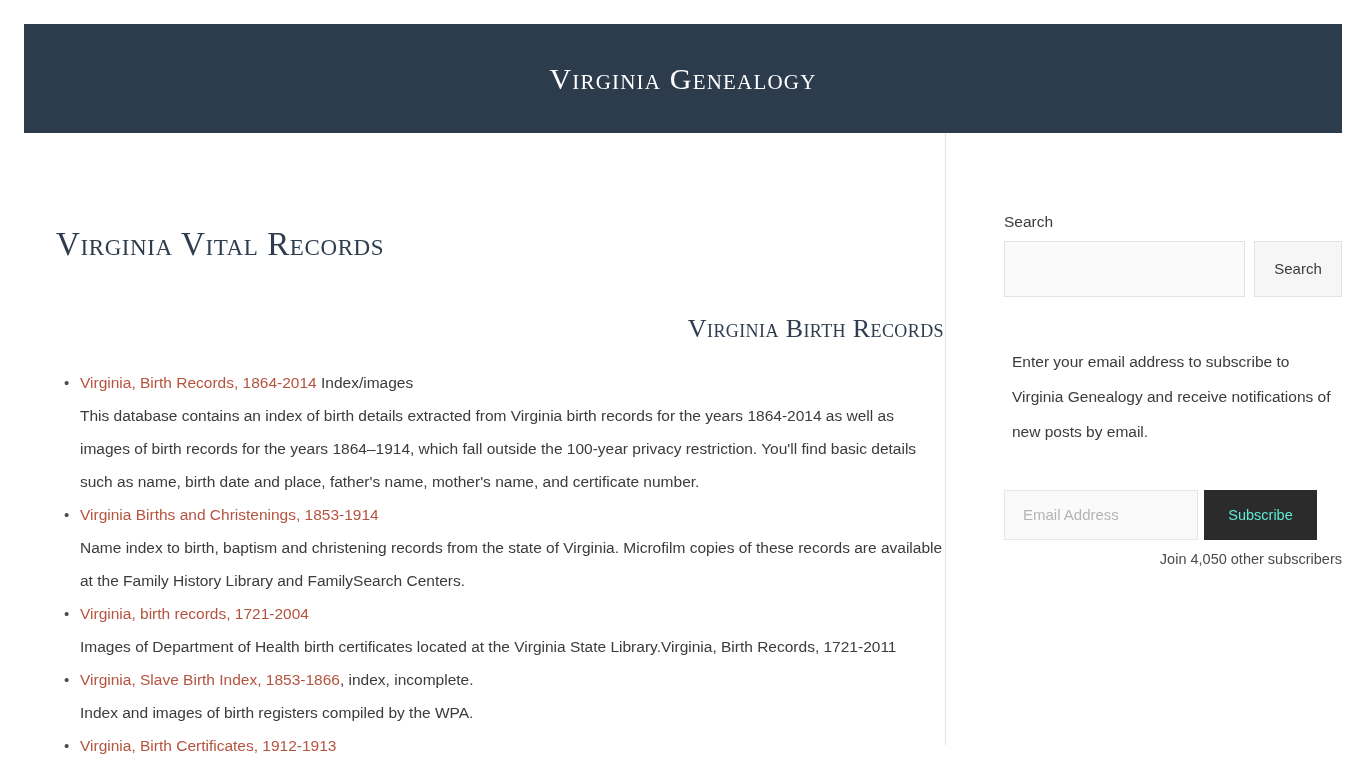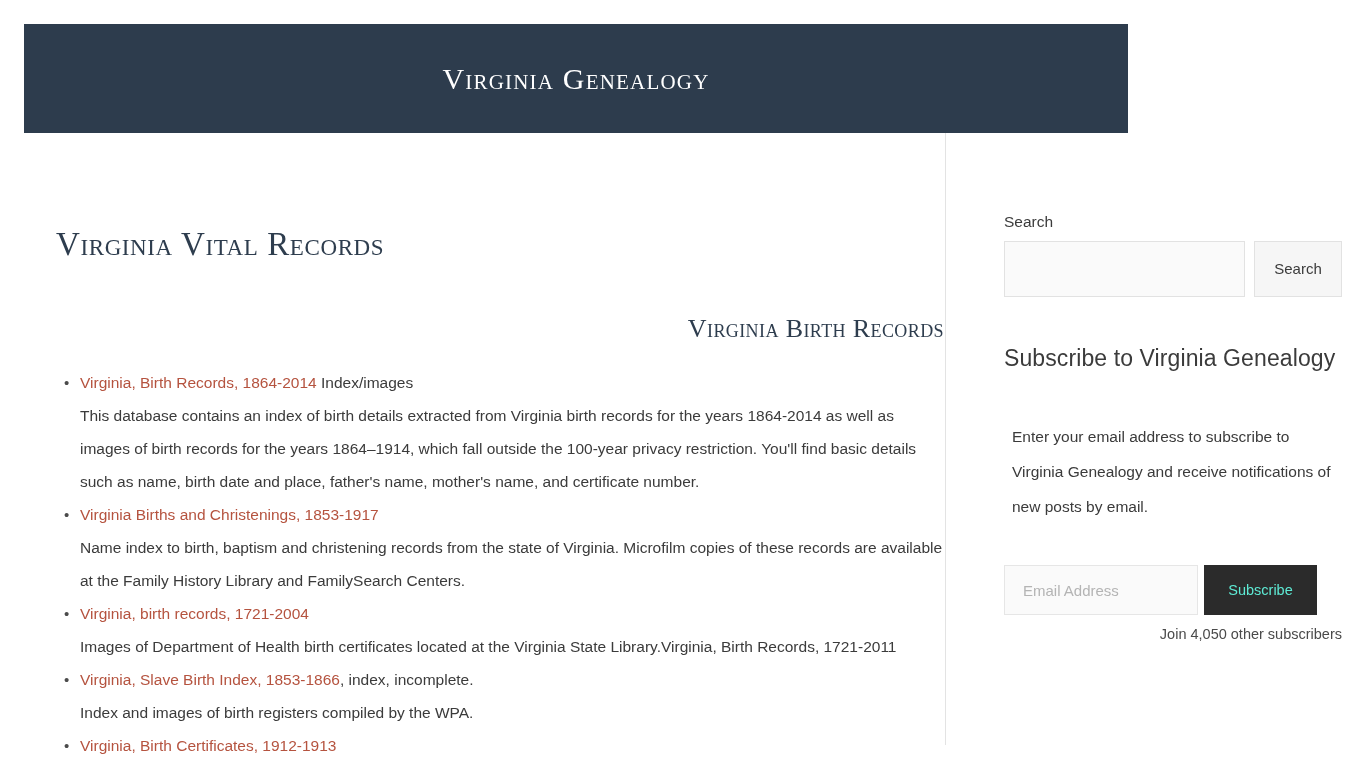--- a/index.html
+++ b/index.html
@@ -20,21 +20,21 @@
     position: relative;
     width: 1366px;
     height: 768px;
   }
 
   
   .site-header {
     position: absolute;
     left: 24px;
     top: 24px;
-    width: 1104px;
+    width: 1318px;
     height: 109px;
     background: #2d3c4d;
     display: flex;
     align-items: center;
     justify-content: center;
     box-sizing: border-box;
   }
   .site-title {
     font-family: "Liberation Serif", serif;
     font-variant: small-caps;
@@ -274,21 +274,21 @@
 
         <li>
           <div class="item-line">
             <a class="item-link" href="#">Virginia, Birth Records, 1864-2014</a><span class="item-suffix"> Index/images</span>
           </div>
           <p class="item-desc">This database contains an index of birth details extracted from Virginia birth records for the years 1864-2014 as well as images of birth records for the years 1864–1914, which fall outside the 100-year privacy restriction. You'll find basic details such as name, birth date and place, father's name, mother's name, and certificate number.</p>
         </li>
 
         <li>
           <div class="item-line">
-            <a class="item-link" href="#">Virginia Births and Christenings, 1853-1917</a><span class="item-suffix"></span>
+            <a class="item-link" href="#">Virginia Births and Christenings, 1853-1914</a><span class="item-suffix"></span>
           </div>
           <p class="item-desc">Name index to birth, baptism and christening records from the state of Virginia. Microfilm copies of these records are available at the Family History Library and FamilySearch Centers.</p>
         </li>
 
         <li>
           <div class="item-line">
             <a class="item-link" href="#">Virginia, birth records, 1721-2004</a><span class="item-suffix"></span>
           </div>
           <p class="item-desc">Images of Department of Health birth certificates located at the Virginia State Library.Virginia, Birth Records, 1721-2011</p>
         </li>
@@ -313,21 +313,20 @@
 
       <section class="widget">
         <label class="search-label">Search</label>
         <div class="search-row">
           <input class="search-input" type="text" placeholder="" style="">
           <button class="search-button">Search</button>
         </div>
       </section>
 
       <section class="widget">
-        <h3 class="subscribe-title">Subscribe to Virginia Genealogy</h3>
         <p class="subscribe-desc">Enter your email address to subscribe to Virginia Genealogy and receive notifications of new posts by email.</p>
         <div class="subscribe-row">
           <input class="email-input" type="text" placeholder="Email Address" style="">
           <button class="subscribe-button">Subscribe</button>
         </div>
         <div class="subscriber-count">Join 4,050 other subscribers</div>
       </section>
 
     </aside>
 

